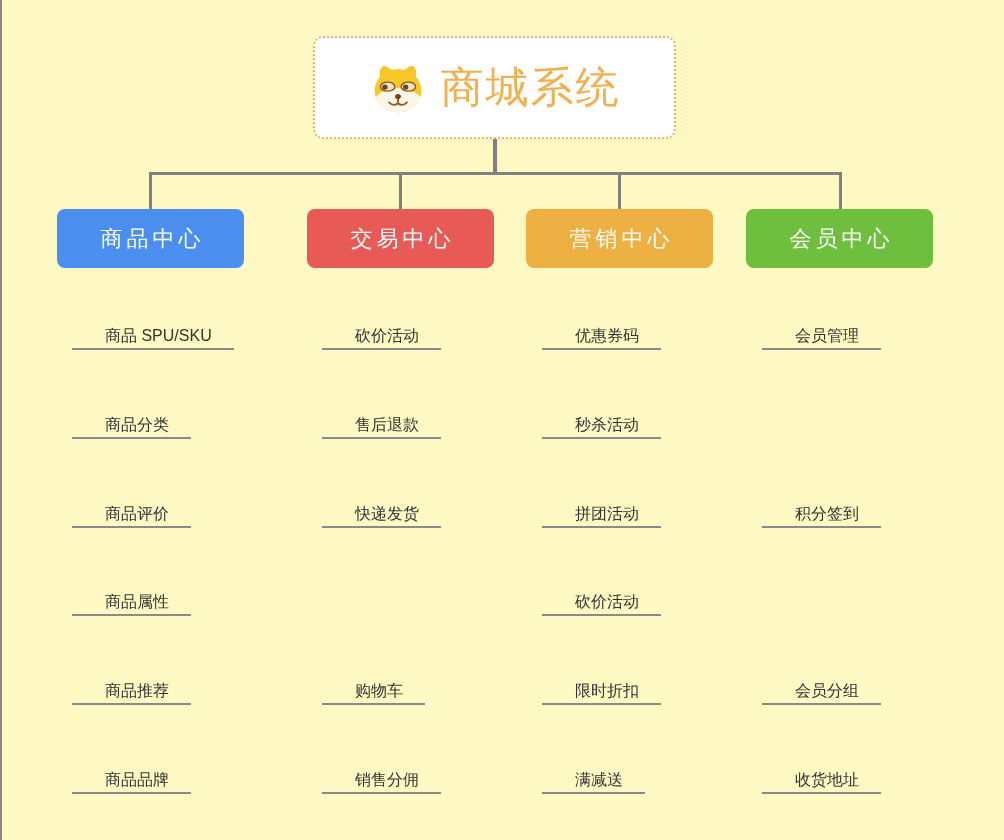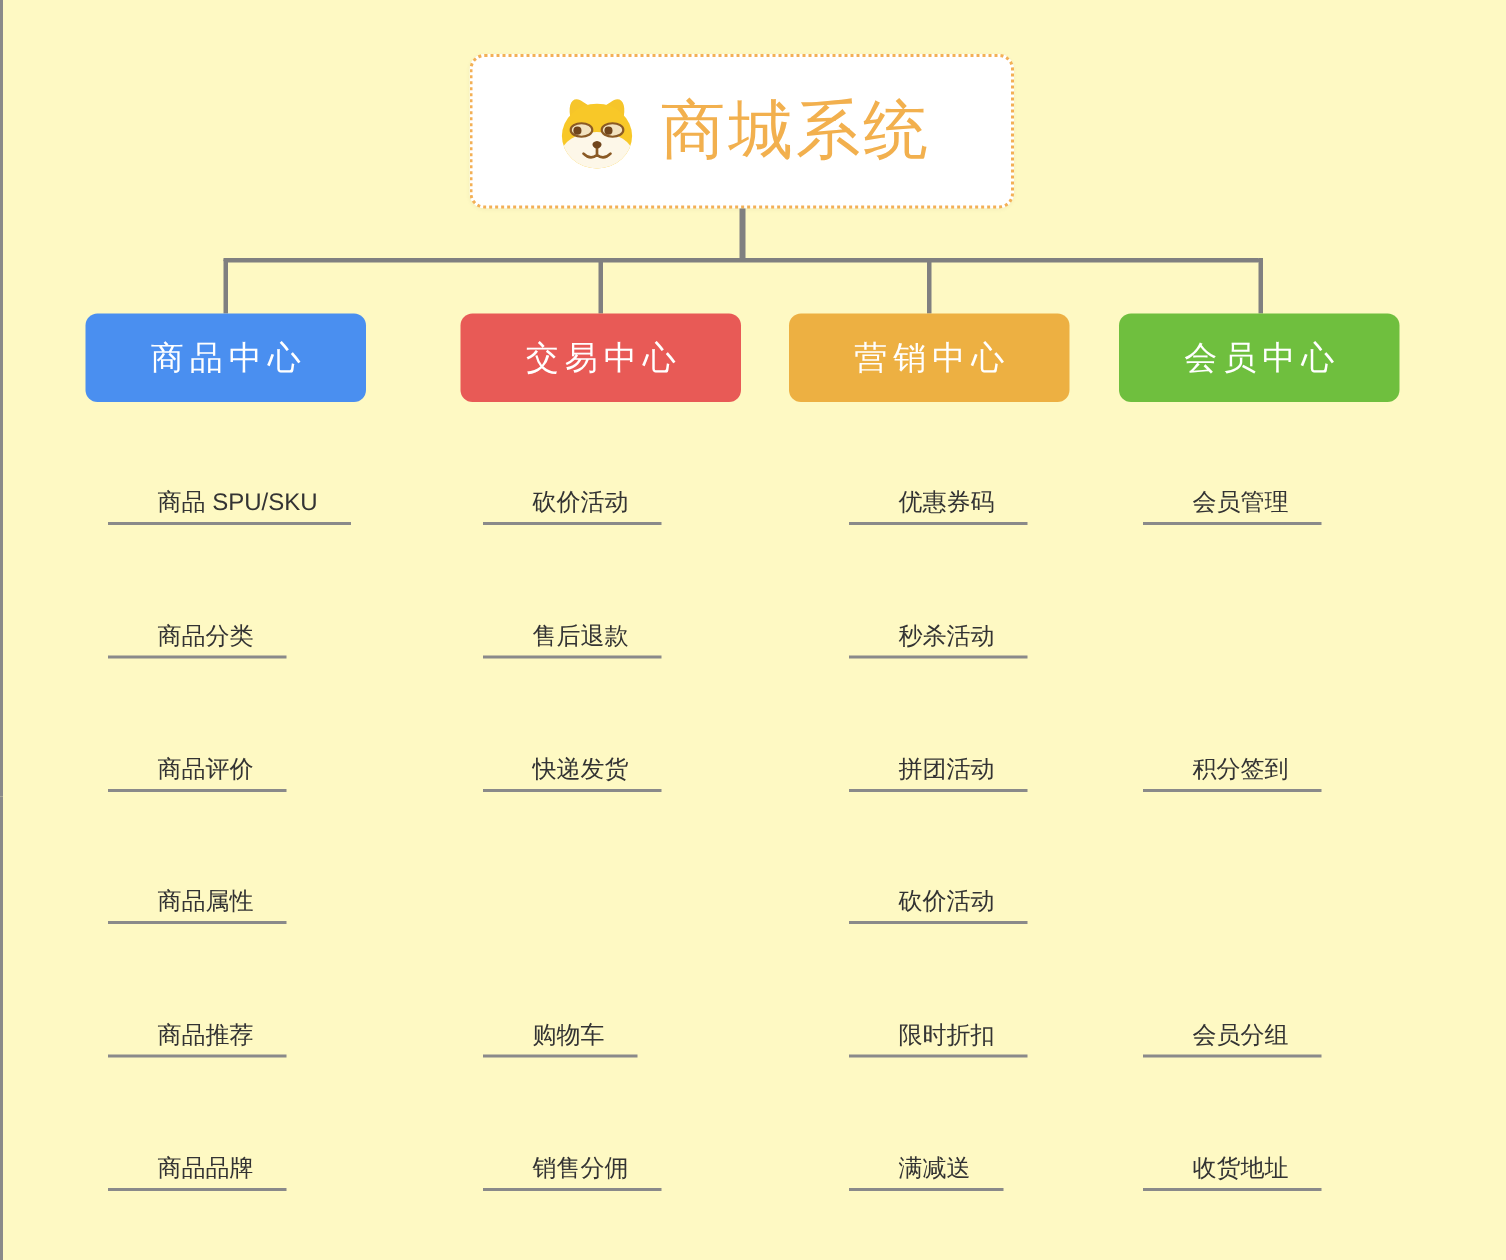--- a/index.html
+++ b/index.html
@@ -34,21 +34,21 @@
     color:#ffffff;font-size:22px;letter-spacing:4px;padding-left:4px;
     box-sizing:border-box;
   }
   .branch.b0{left:57px}.branch.b1{left:307px}.branch.b2{left:526px}.branch.b3{left:746px}
   
   .leaf{
     position:absolute;height:32px;display:flex;align-items:flex-end;
     padding:0 22px 3px 33px;border-bottom:2px solid #8a8a8a;
     font-size:16px;color:#333333;white-space:nowrap;line-height:1.1;
   }
-  .leaf.c0{left:72px}.leaf.c1{left:322px}.leaf.c2{left:566px}.leaf.c3{left:762px}
+  .leaf.c0{left:72px}.leaf.c1{left:322px}.leaf.c2{left:542px}.leaf.c3{left:762px}
   .leaf.r0{top:313px}.leaf.r1{top:402px}.leaf.r2{top:491px}
   .leaf.r3{top:579px}.leaf.r4{top:668px}.leaf.r5{top:757px}
 </style>
 </head>
 <body>
 
 <div class="canvas">
 
   <div class="root">
     <svg class="root-icon" viewBox="0 0 64 60" xmlns="http://www.w3.org/2000/svg" aria-hidden="true">

